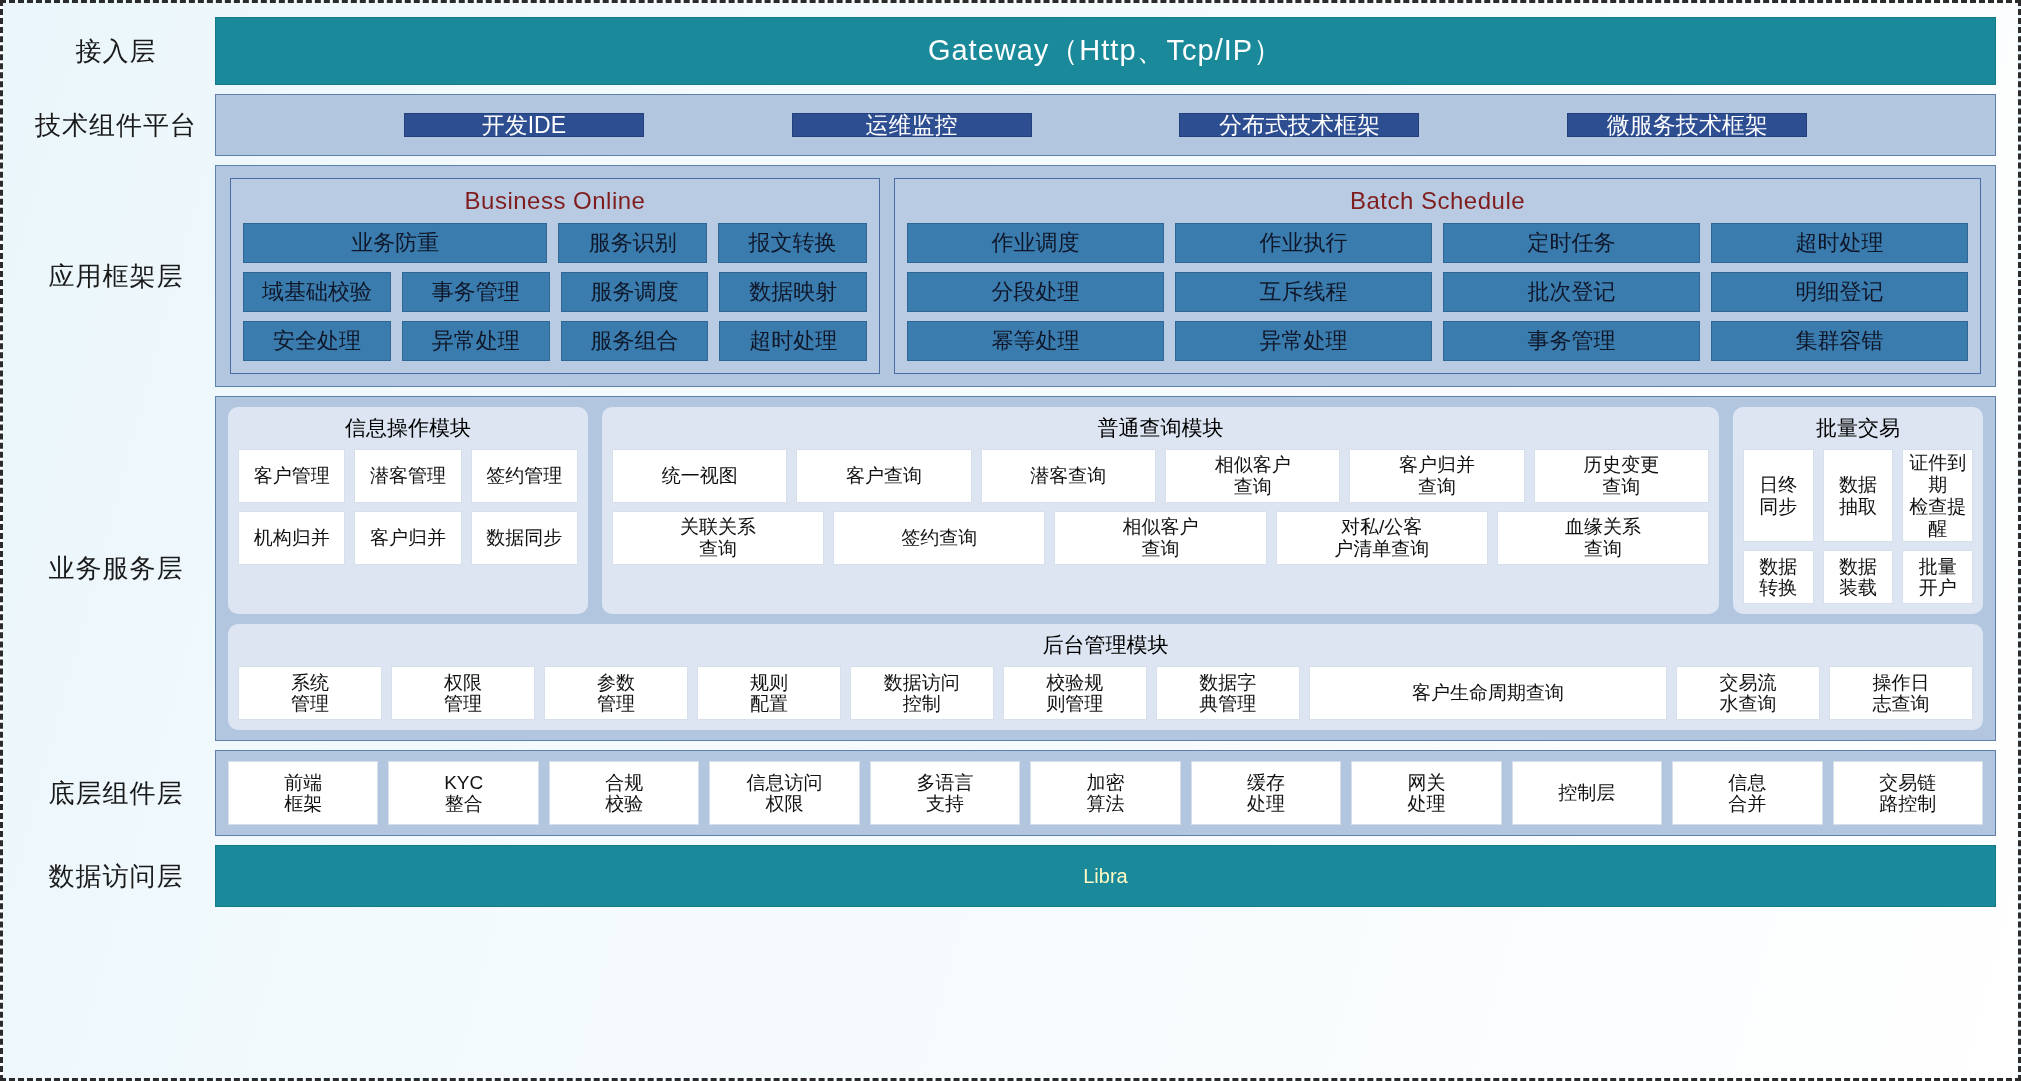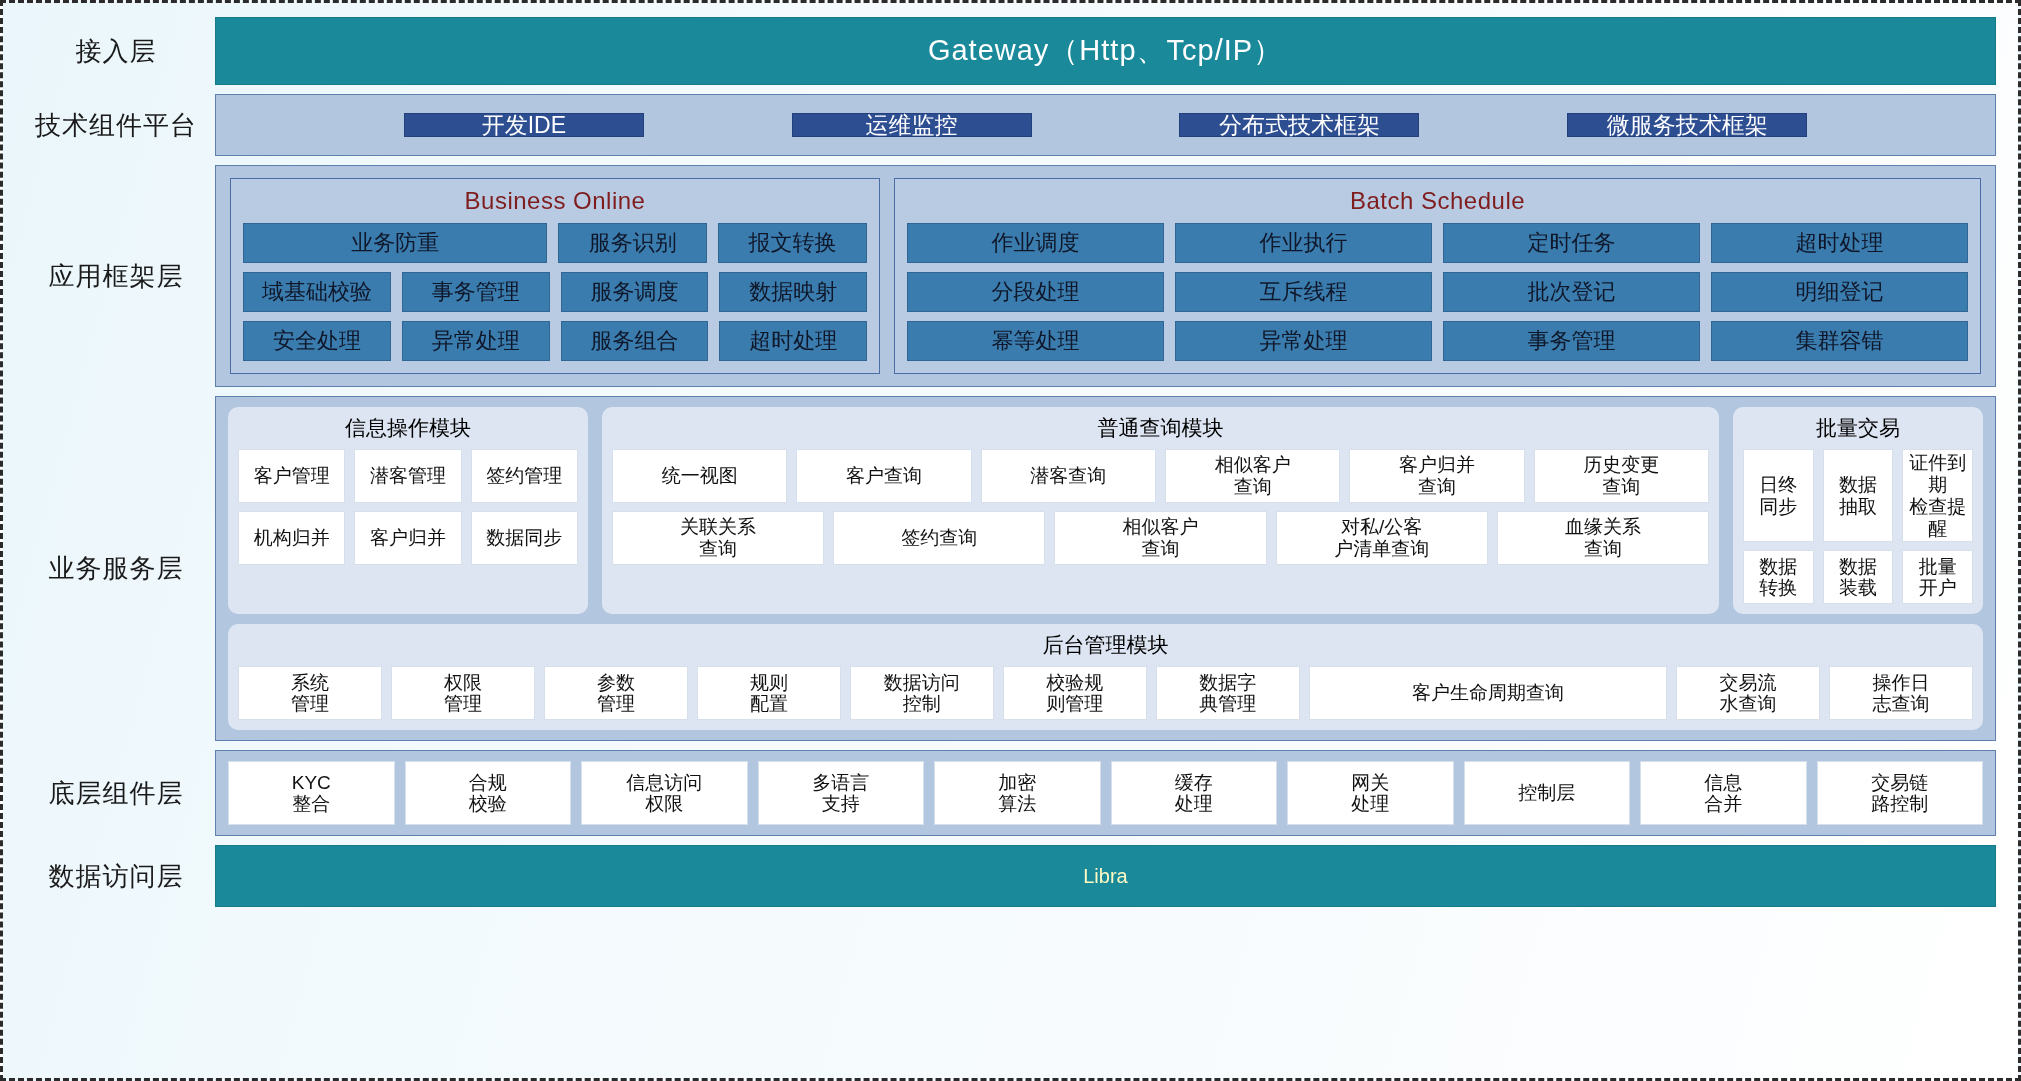--- a/index.html
+++ b/index.html
@@ -331,20 +331,22 @@
 
       </div>
     </div>
   </div>
   <div class="sp8"></div>
 
   <div class="layer-row" style="flex:0 0 86px;">
     <div class="layer-label">底层组件层</div>
     <div class="layer-body">
       <div class="base-panel">
+        <div class="base-cell">前端
+框架</div>
         <div class="base-cell">KYC
 整合</div>
         <div class="base-cell">合规
 校验</div>
         <div class="base-cell">信息访问
 权限</div>
         <div class="base-cell">多语言
 支持</div>
         <div class="base-cell">加密
 算法</div>

